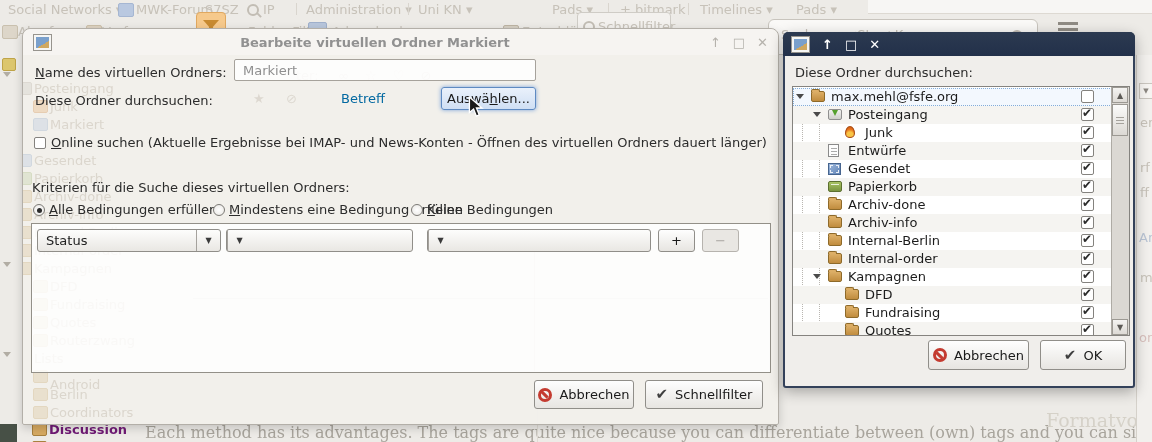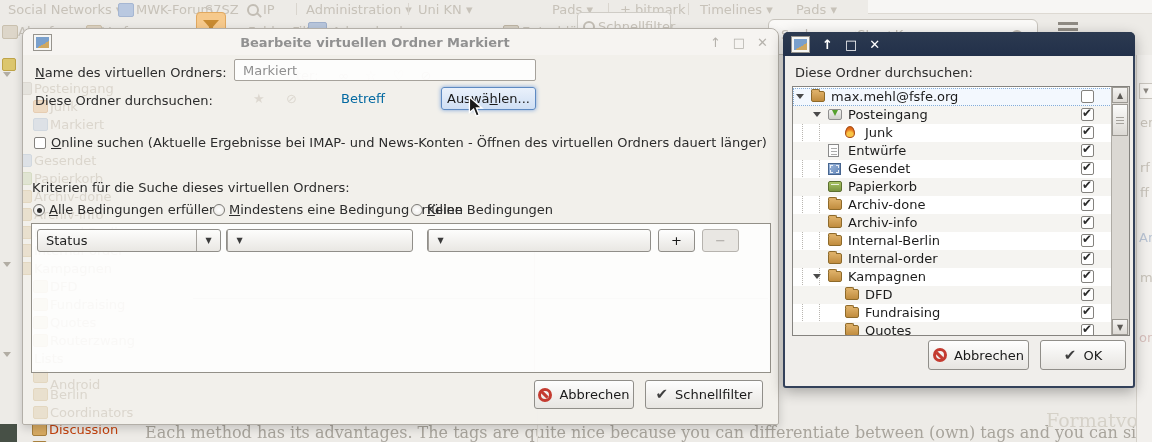--- a/index.html
+++ b/index.html
@@ -20,21 +20,21 @@
   .g-mag::after{content:'';position:absolute;width:6px;height:2px;background:#c2bdb4;transform:rotate(45deg);right:-5px;bottom:-2px;}
   .g-serif{position:absolute;font-family:"DejaVu Serif","Liberation Serif",serif;white-space:nowrap;}
   .gf-row{position:absolute;height:16px;white-space:nowrap;}
   .gf-icon{position:absolute;top:1px;width:13px;height:11px;border-radius:2px;background:#e3d4b8;border:1px solid #d7c49e;}
   .gf-icon.tone-orange{background:#ecc9a2;border-color:#ddb184;}
   .gf-icon.tone-blue{background:#ccd6e2;border-color:#b7c5d6;}
   .gf-icon.tone-green{background:#d3dcbe;border-color:#c0cda4;}
   .gf-icon.tone-gray{background:#dcd9d2;border-color:#ccc8bf;}
   .gf-label{position:absolute;top:0;color:#d3cec5;font-size:13px;}
   .gf-row.hdr .gf-label{color:#ccc6bb;}
-  .gf-row.strong .gf-label{color:#c2410c;font-weight:normal;}
+  .gf-row.strong .gf-label{color:#701a75;font-weight:bold;}
   .gf-row.strong .gf-icon{background:#d7aa62;border-color:#a8803e;}
   
   
   .btn{position:absolute;display:flex;align-items:center;justify-content:center;gap:7px;
        background:linear-gradient(#fefefe,#e7e5e1);border:1px solid #908e89;border-radius:3px;
        color:#1a1a1a;font-size:13px;box-sizing:border-box;}
   .btn-focus{background:linear-gradient(#eaf1fb,#cfdff4);border-color:#5e8ac2;box-shadow:0 0 4px rgba(110,155,215,.9);}
   .btn-disabled{background:#e9e7e3;border-color:#b6b3ae;color:#aeaba6;}
   .icon-no{width:14px;height:14px;border:3px solid #c43b30;border-radius:50%;box-sizing:border-box;position:relative;flex:none;}
   .icon-no::after{content:'';position:absolute;left:-1px;top:2.5px;width:9px;height:3px;background:#c43b30;transform:rotate(45deg);}

